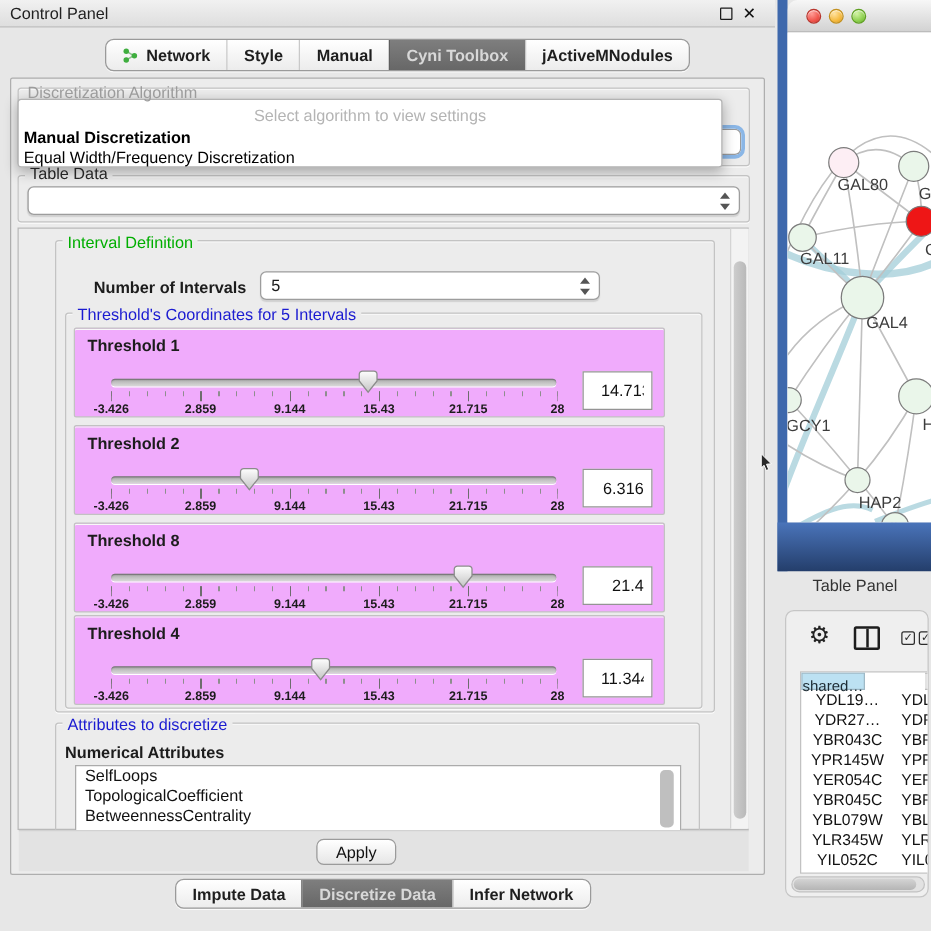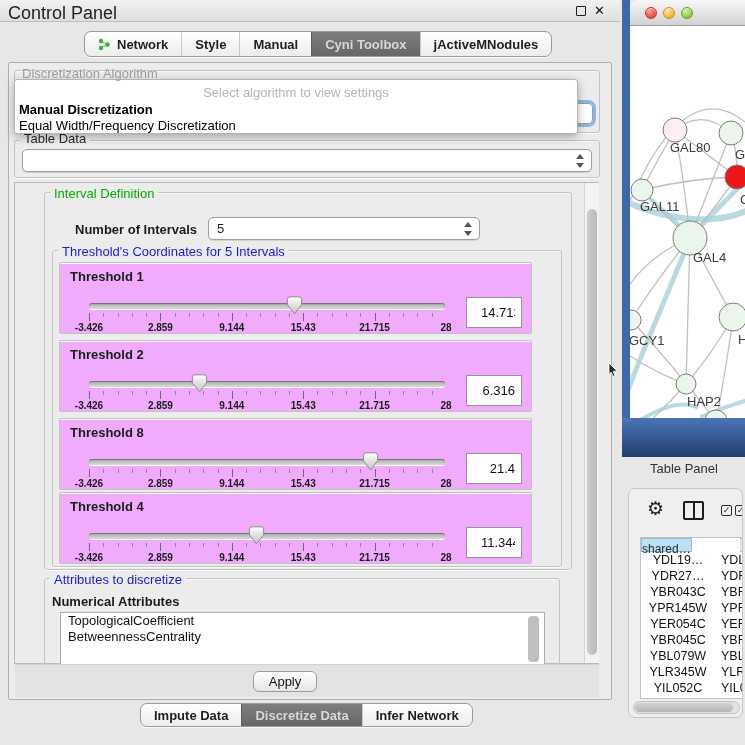--- a/index.html
+++ b/index.html
@@ -4,21 +4,21 @@
 <style>
   html,body{margin:0;padding:0;background:#e7e7e7;}
   *{box-sizing:border-box;}
   #screen{position:relative;width:745px;height:745px;overflow:hidden;
     font-family:"Liberation Sans","DejaVu Sans",sans-serif;color:#1c1c1c;background:#e7e7e7;}
 
   
   .cp{position:absolute;left:0;top:0;width:620px;height:745px;}
   .cp-titlebar{position:absolute;left:0;top:0;width:620px;height:22px;
     background:linear-gradient(#f1f1f1,#dedede);border-bottom:1px solid #bdbdbd;}
-  .cp-title{position:absolute;left:8px;top:3px;font-size:18px;color:#222;}
+  .cp-title{position:absolute;left:8px;top:3px;font-size:13px;color:#222;}
   .float-icon{position:absolute;left:576px;top:6px;width:10px;height:10px;border:1.5px solid #1b1b1b;border-radius:1px;}
   .close-icon{position:absolute;left:594px;top:3px;font-size:13px;font-weight:bold;color:#111;}
 
   
   .seg-bar{position:absolute;display:flex;height:26px;border:1px solid #9a9a9a;border-radius:7px;
     overflow:hidden;background:linear-gradient(#ffffff,#ececec);box-shadow:0 1px 0 rgba(255,255,255,.8);}
   .seg{display:flex;align-items:center;padding:0 13px;font-size:13px;font-weight:bold;color:#1e1e1e;
     border-left:1px solid #c9c9c9;white-space:nowrap;}
   .seg:first-child{border-left:none;}
   .seg.selected{background:linear-gradient(#7e7e7e,#676767);color:#d8d8d8;border-left-color:#5e5e5e;}
@@ -295,20 +295,21 @@
         <span class="tl" style="left:80%">21.715</span>
         <span class="tl" style="left:100%">28</span>
       </div>
       <input class="vbox" readonly="" value="11.344" style="">
     </div>
 
     <div class="group attr-group"></div>
     <div class="group-label attr-label">Attributes to discretize</div>
     <div class="num-attr-label">Numerical Attributes</div>
     <div class="listbox">
+      <div class="li">SelfLoops</div>
       <div class="li">TopologicalCoefficient</div>
       <div class="li">BetweennessCentrality</div>
       <div class="list-vthumb" style="left:467px;top:3px;width:11px;height:46px;position:absolute;"></div>
     </div>
 
     <div class="apply-strip">
       <div class="apply-btn">Apply</div>
     </div>
 
     <div class="seg-bar bottom-tabs">

